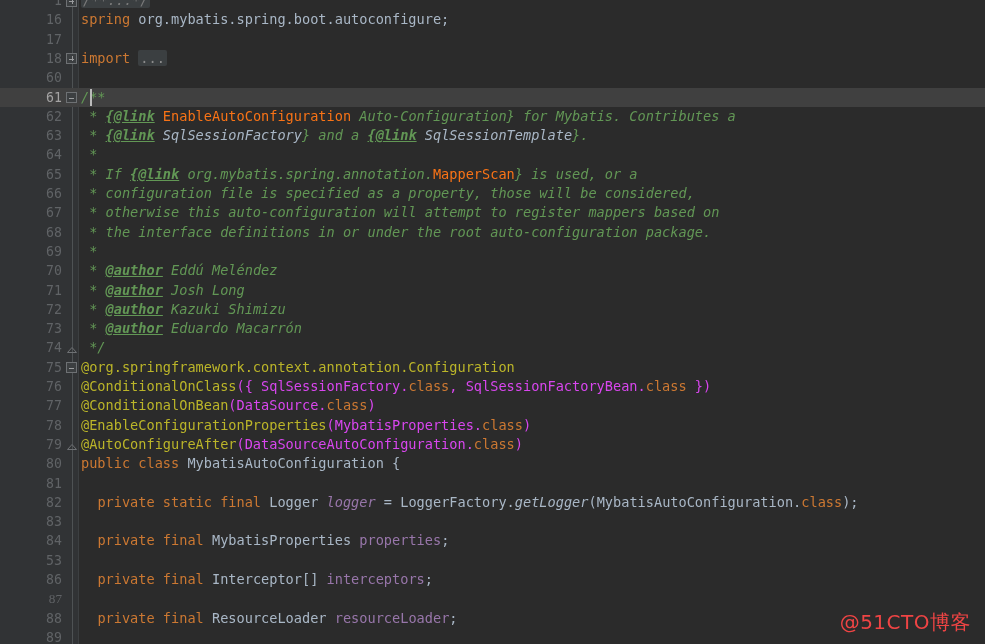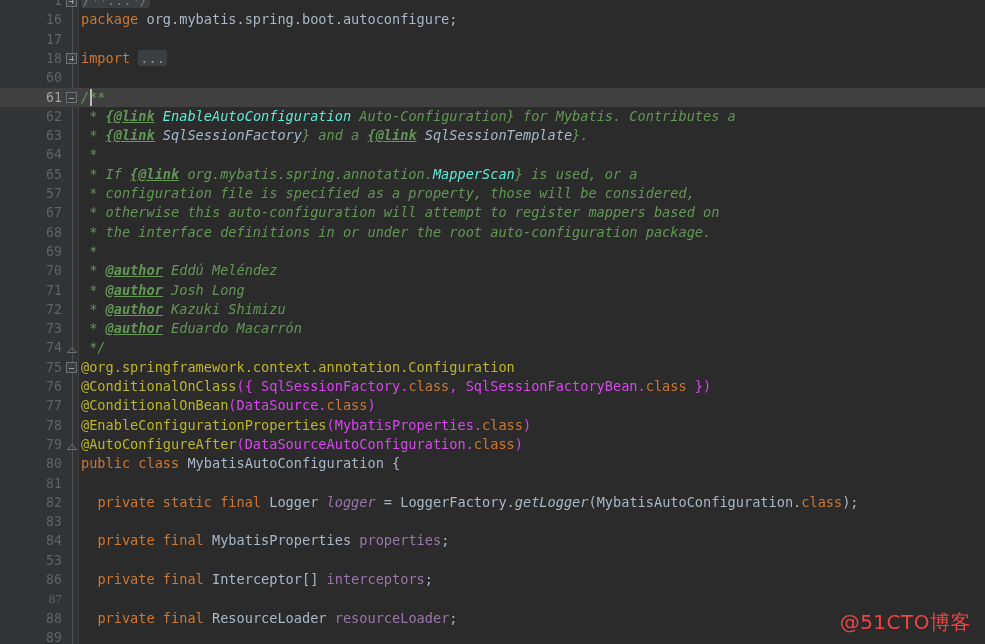--- a/index.html
+++ b/index.html
@@ -56,21 +56,21 @@
 
   
   .kw      {color:#cc7832;}        
   .plain   {color:#a9b7c6;}
   .anno    {color:#bbb529;}        
   .field   {color:#9876aa;}        
   .sfield  {color:#9876aa;font-style:italic;}
   .smeth   {color:#a9b7c6;font-style:italic;}
   .cmt     {color:#629755;font-style:italic;}
   .tag     {color:#629755;font-style:italic;font-weight:bold;text-decoration:underline;}
-  .jdval   {color:#5eead4;font-style:italic;}      
+  .jdval   {color:#f97316;}      
   .jdlight {color:#a9b7c6;font-style:italic;}      
   .punc    {color:#d946ef;}
 
   
   .foldbox{
     position:absolute;left:66px;top:4.5px;
     width:11px;height:11px;
     box-sizing:border-box;
     border:1px solid #6e7174;
     background:#3c3f41;
@@ -127,30 +127,30 @@
 <body>
 
 <div id="editor">
 
   <div class="gutter"></div>
   <div class="fold-rail"></div>
   <div class="gutter-sep"></div>
 
   <div class="lines" id="lines">
       <div class="ln" style="position: absolute; left: 0px; top: -9px; width: 985px;"><span class="num">1</span><span class="foldbox plus"></span><span class="code"><span class="folded-cmt">/**...*/</span></span></div>
-      <div class="ln" style="position: absolute; left: 0px; top: 10.3px; width: 985px;"><span class="num">16</span><span class="code"><span class="kw">package</span><span class="plain"> org.mybatis.spring.boot.autoconfigure;</span></span></div>
+      <div class="ln" style="position: absolute; left: 0px; top: 10.3px; width: 985px;"><span class="num">16</span><span class="code"><span class="kw">spring</span><span class="plain"> org.mybatis.spring.boot.autoconfigure;</span></span></div>
       <div class="ln" style="position: absolute; left: 0px; top: 29.6px; width: 909px;"><span class="num">17</span><span class="code"></span></div>
       <div class="ln" style="position: absolute; left: 0px; top: 48.9px; width: 985px;"><span class="num">18</span><span class="foldbox plus"></span><span class="code"><span class="kw">import</span><span class="plain"> </span><span class="folded">...</span></span></div>
       <div class="ln" style="position: absolute; left: 0px; top: 68.2px; width: 985px;"><span class="num">60</span><span class="code"></span></div>
       <div class="ln current" style="position: absolute; left: 0px; top: 87.5px; width: 985px;"><span class="num">61</span><span class="foldbox"></span><span class="code"><span class="cmt">/**</span></span><span class="caret" style="left: 90.18px;"></span></div>
       <div class="ln" style="position: absolute; left: 0px; top: 106.8px; width: 985px;"><span class="num">62</span><span class="code"><span class="cmt"> * </span><span class="tag">{@link</span><span class="cmt"> </span><span class="jdval">EnableAutoConfiguration</span><span class="cmt"> Auto-Configuration} for Mybatis. Contributes a</span></span></div>
       <div class="ln" style="position: absolute; left: 0px; top: 126.1px; width: 985px;"><span class="num">63</span><span class="code"><span class="cmt"> * </span><span class="tag">{@link</span><span class="cmt"> </span><span class="jdlight">SqlSessionFactory</span><span class="cmt">} and a </span><span class="tag">{@link</span><span class="cmt"> </span><span class="jdlight">SqlSessionTemplate</span><span class="cmt">}.</span></span></div>
       <div class="ln" style="position: absolute; left: 0px; top: 145.4px; width: 985px;"><span class="num">64</span><span class="code"><span class="cmt"> *</span></span></div>
       <div class="ln" style="position: absolute; left: 0px; top: 164.7px; width: 985px;"><span class="num">65</span><span class="code"><span class="cmt"> * If </span><span class="tag">{@link</span><span class="cmt"> org.mybatis.spring.annotation.</span><span class="jdval">MapperScan</span><span class="cmt">} is used, or a</span></span></div>
-      <div class="ln" style="position: absolute; left: 0px; top: 184px; width: 985px;"><span class="num">57</span><span class="code"><span class="cmt"> * configuration file is specified as a property, those will be considered,</span></span></div>
+      <div class="ln" style="position: absolute; left: 0px; top: 184px; width: 985px;"><span class="num">66</span><span class="code"><span class="cmt"> * configuration file is specified as a property, those will be considered,</span></span></div>
       <div class="ln" style="position: absolute; left: 0px; top: 203.3px; width: 985px;"><span class="num">67</span><span class="code"><span class="cmt"> * otherwise this auto-configuration will attempt to register mappers based on</span></span></div>
       <div class="ln" style="position: absolute; left: 0px; top: 222.6px; width: 985px;"><span class="num">68</span><span class="code"><span class="cmt"> * the interface definitions in or under the root auto-configuration package.</span></span></div>
       <div class="ln" style="position: absolute; left: 0px; top: 241.9px; width: 985px; padding-left: 44px;"><span class="num">69</span><span class="code"><span class="cmt"> *</span></span></div>
       <div class="ln" style="position: absolute; left: 0px; top: 261.2px; width: 985px;"><span class="num">70</span><span class="code"><span class="cmt"> * </span><span class="tag">@author</span><span class="cmt"> Eddú Meléndez</span></span></div>
       <div class="ln" style="position: absolute; left: 0px; top: 280.5px; width: 985px;"><span class="num">71</span><span class="code"><span class="cmt"> * </span><span class="tag">@author</span><span class="cmt"> Josh Long</span></span></div>
       <div class="ln" style="position: absolute; left: 0px; top: 299.8px; width: 985px;"><span class="num">72</span><span class="code"><span class="cmt"> * </span><span class="tag">@author</span><span class="cmt"> Kazuki Shimizu</span></span></div>
       <div class="ln" style="position: absolute; left: 0px; top: 319.1px; width: 985px; padding-left: 40px;"><span class="num">73</span><span class="code"><span class="cmt"> * </span><span class="tag">@author</span><span class="cmt"> Eduardo Macarrón</span></span></div>
       <div class="ln" style="position: absolute; left: 0px; top: 338.4px; width: 985px;"><span class="num">74</span><span class="foldend"><svg width="10" height="12" viewBox="0 0 10 12">
             <path d="M0.5 11.5 L5 6.5 L9.5 11.5" fill="none" stroke="#6e7174" stroke-width="1"></path>
             <path d="M0.5 11.5 L9.5 11.5" fill="none" stroke="#6e7174" stroke-width="1"></path>

